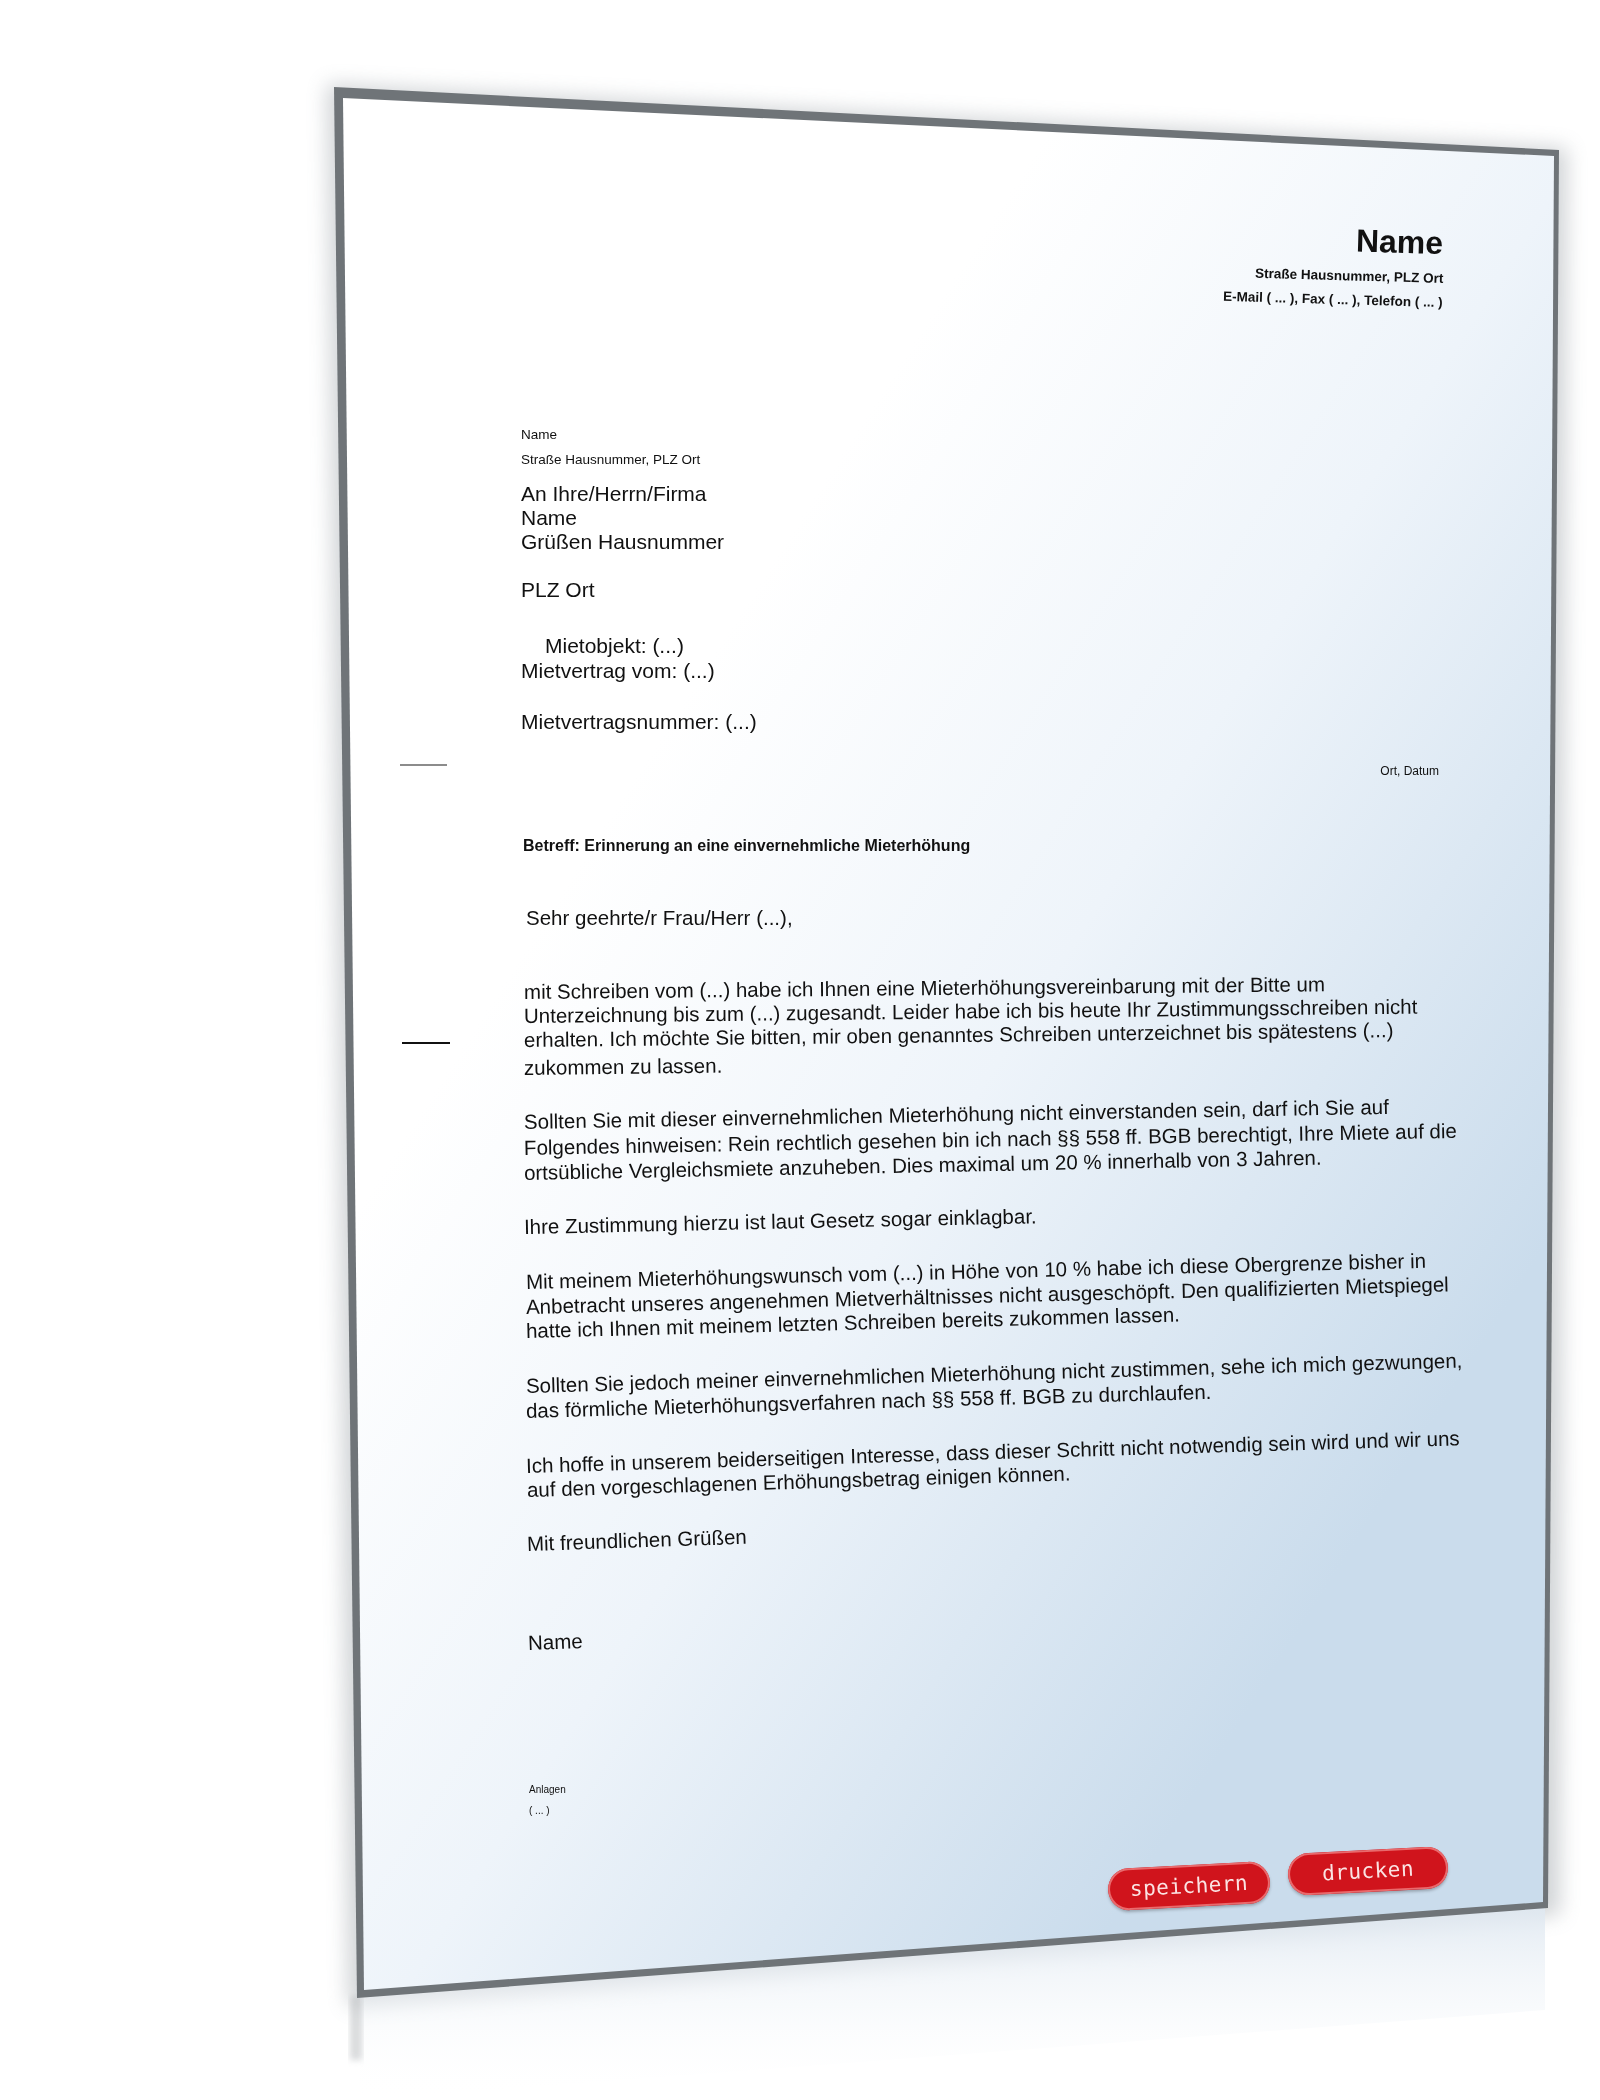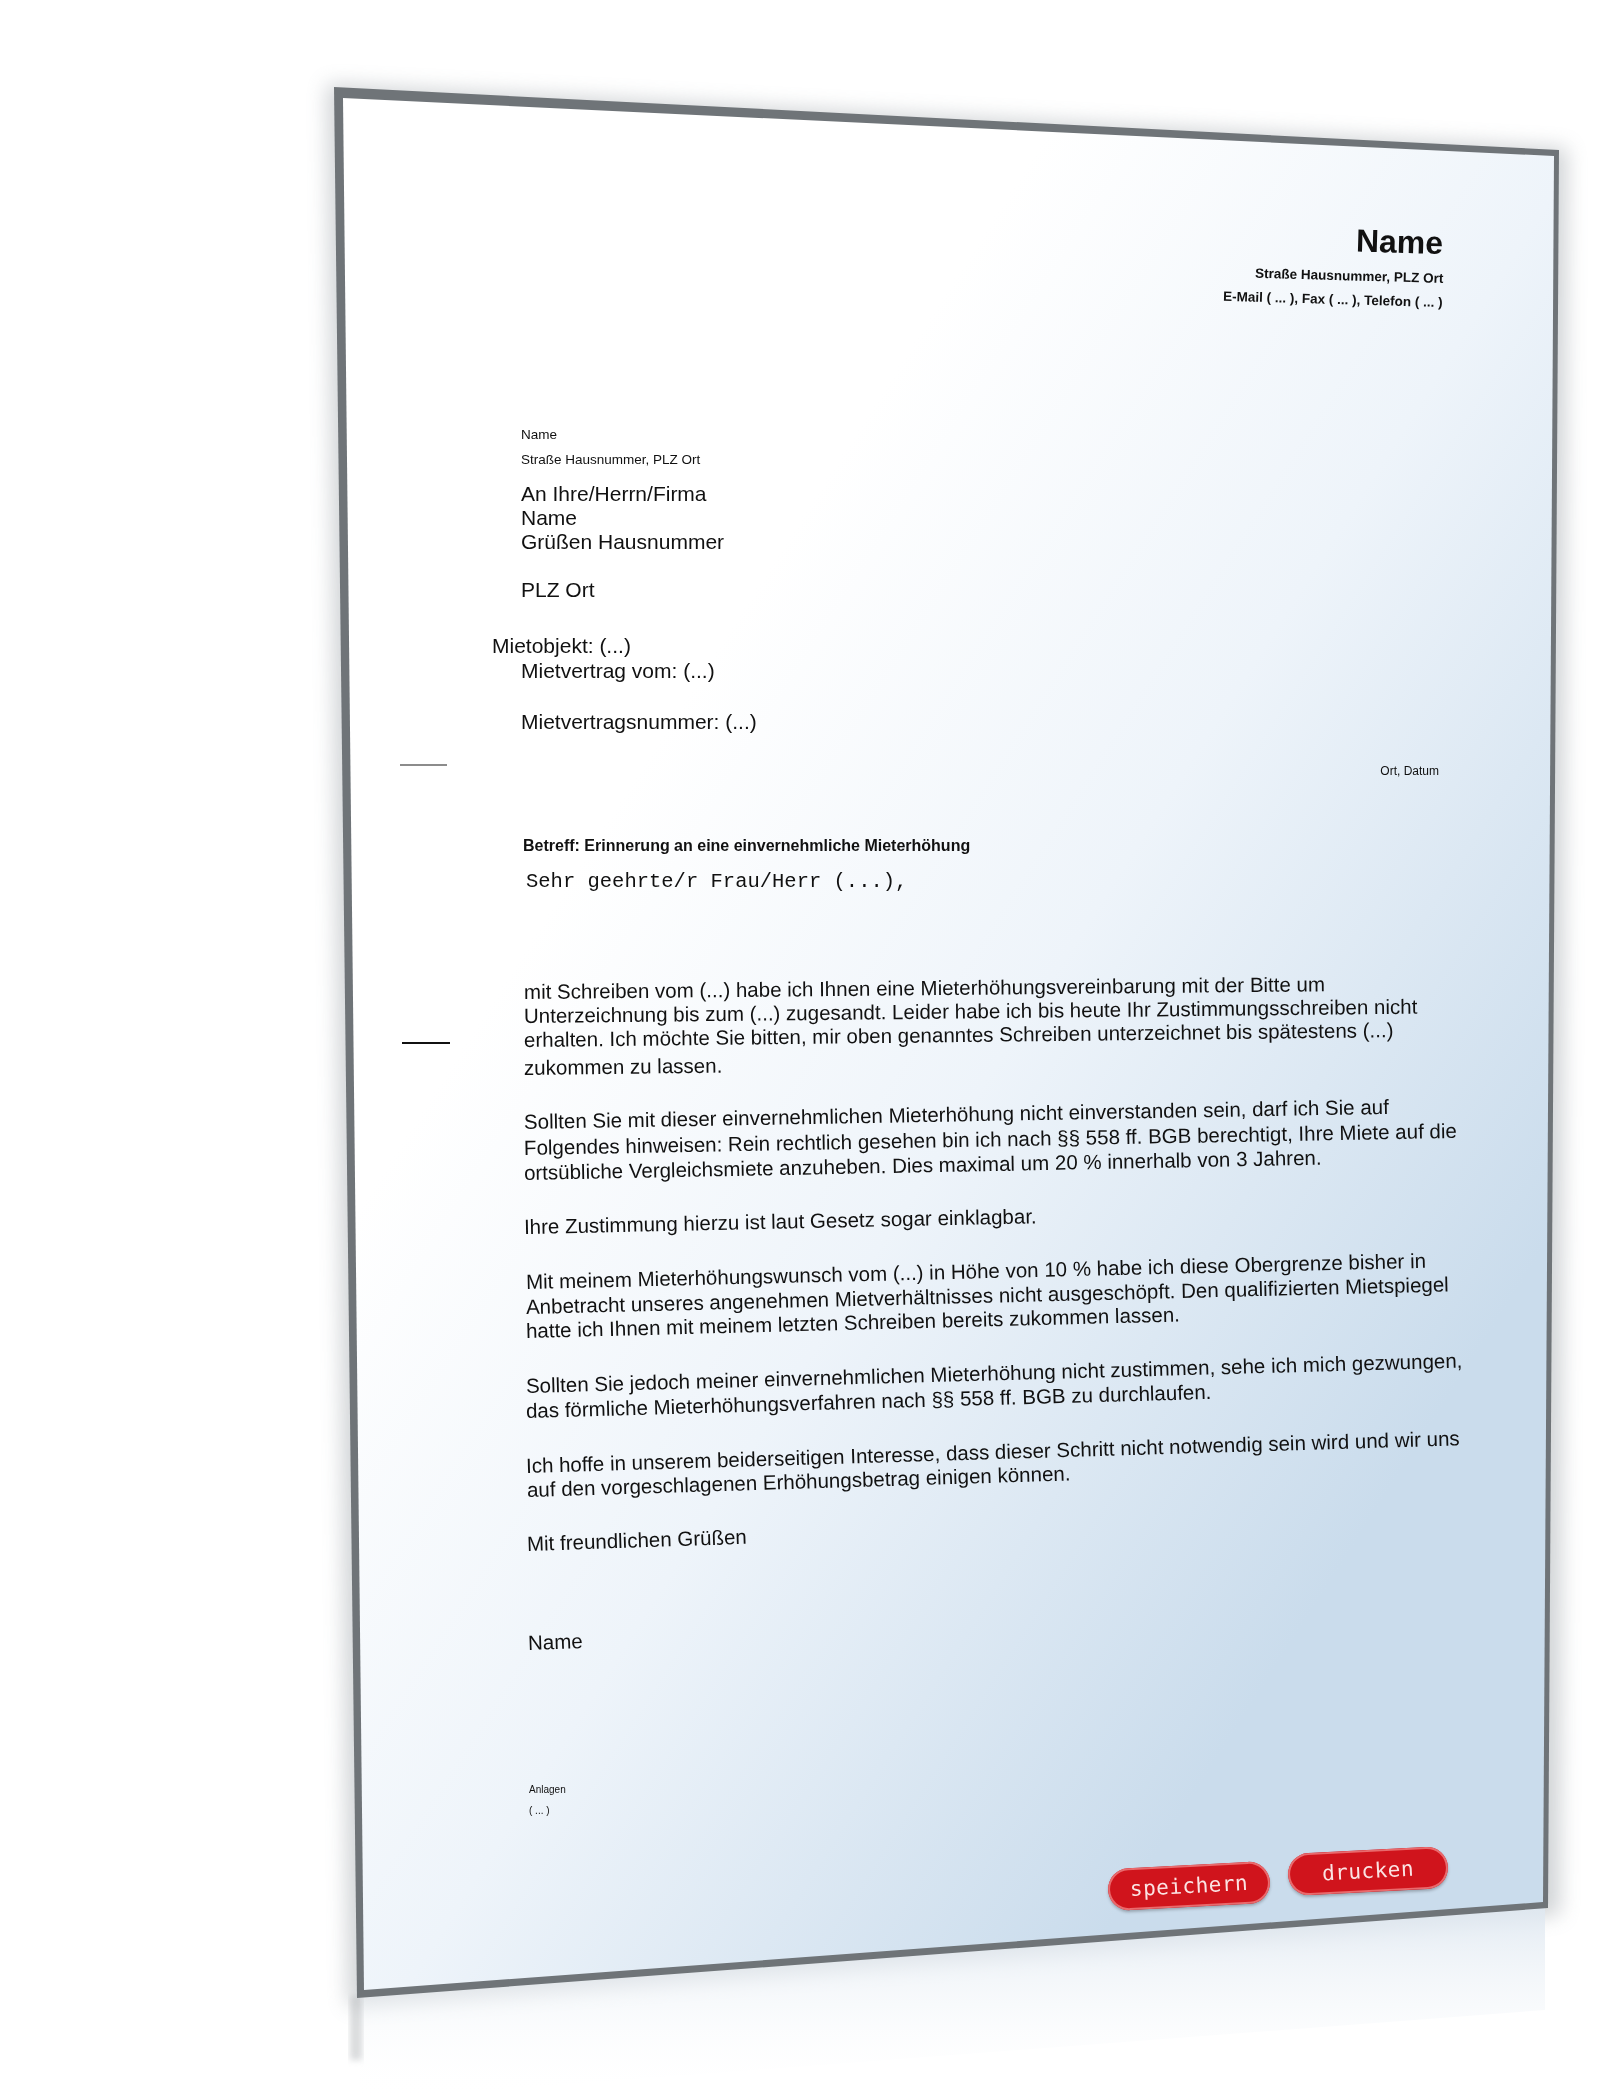--- a/index.html
+++ b/index.html
@@ -71,30 +71,30 @@
   </div>
 
   <div>
     <span class="t rcpt" style="left:521px;top:482px;">An Ihre/Herrn/Firma</span>
     <span class="t rcpt" style="left:521px;top:506px;">Name</span>
     <span class="t rcpt" style="left:521px;top:530px;">Grüßen Hausnummer</span>
     <span class="t rcpt" style="left:521px;top:578px;">PLZ Ort</span>
   </div>
 
   <div>
-    <span class="t rcpt" style="left:492px;top:634px;text-align:center;">Mietobjekt: (...)</span>
+    <span class="t rcpt" style="left:545px;top:634px;text-align:center;">Mietobjekt: (...)</span>
     <span class="t rcpt" style="left:521px;top:659px;">Mietvertrag vom: (...)</span>
     <span class="t rcpt" style="left:521px;top:684px;margin-top:26px;">Mietvertragsnummer: (...)</span>
   </div>
 
   <span class="t r body" style="right:161px;top:765px;font-size:12px;">Ort, Datum</span>
 
   <span class="t body bold" style="left:523px;top:838px;font-size:16px;">Betreff: Erinnerung an eine einvernehmliche Mieterhöhung</span>
 
-  <span class="t body" style="left:526px;top:872px;font-family:Liberation Mono, monospace;">Sehr geehrte/r Frau/Herr (...),</span>
+  <span class="t body" style="left:526px;top:908px;">Sehr geehrte/r Frau/Herr (...),</span>
 
   <div>
 
     <span class="t body" style="left:524px;top:982px;transform:rotate(-0.55deg);">mit Schreiben vom (...) habe ich Ihnen eine Mieterhöhungsvereinbarung mit der Bitte um</span>
     <span class="t body" style="left:524px;top:1006px;transform:rotate(-0.6deg);">Unterzeichnung bis zum (...)  zugesandt. Leider habe ich bis heute Ihr Zustimmungsschreiben nicht</span>
     <span class="t body" style="left:524px;top:1030px;transform:rotate(-0.65deg);">erhalten. Ich möchte Sie bitten, mir oben genanntes Schreiben unterzeichnet bis spätestens (...)</span>
     <span class="t body" style="left:524px;top:1058px;transform:rotate(-0.7deg);">zukommen zu lassen.</span>
 
     <span class="t body" style="left:524px;top:1112px;transform:rotate(-1.0deg);">Sollten Sie mit dieser einvernehmlichen Mieterhöhung nicht einverstanden sein, darf ich Sie auf</span>
     <span class="t body" style="left:524px;top:1138px;transform:rotate(-1.05deg);">Folgendes hinweisen: Rein rechtlich gesehen bin ich nach §§ 558 ff. BGB berechtigt, Ihre Miete auf die</span>

